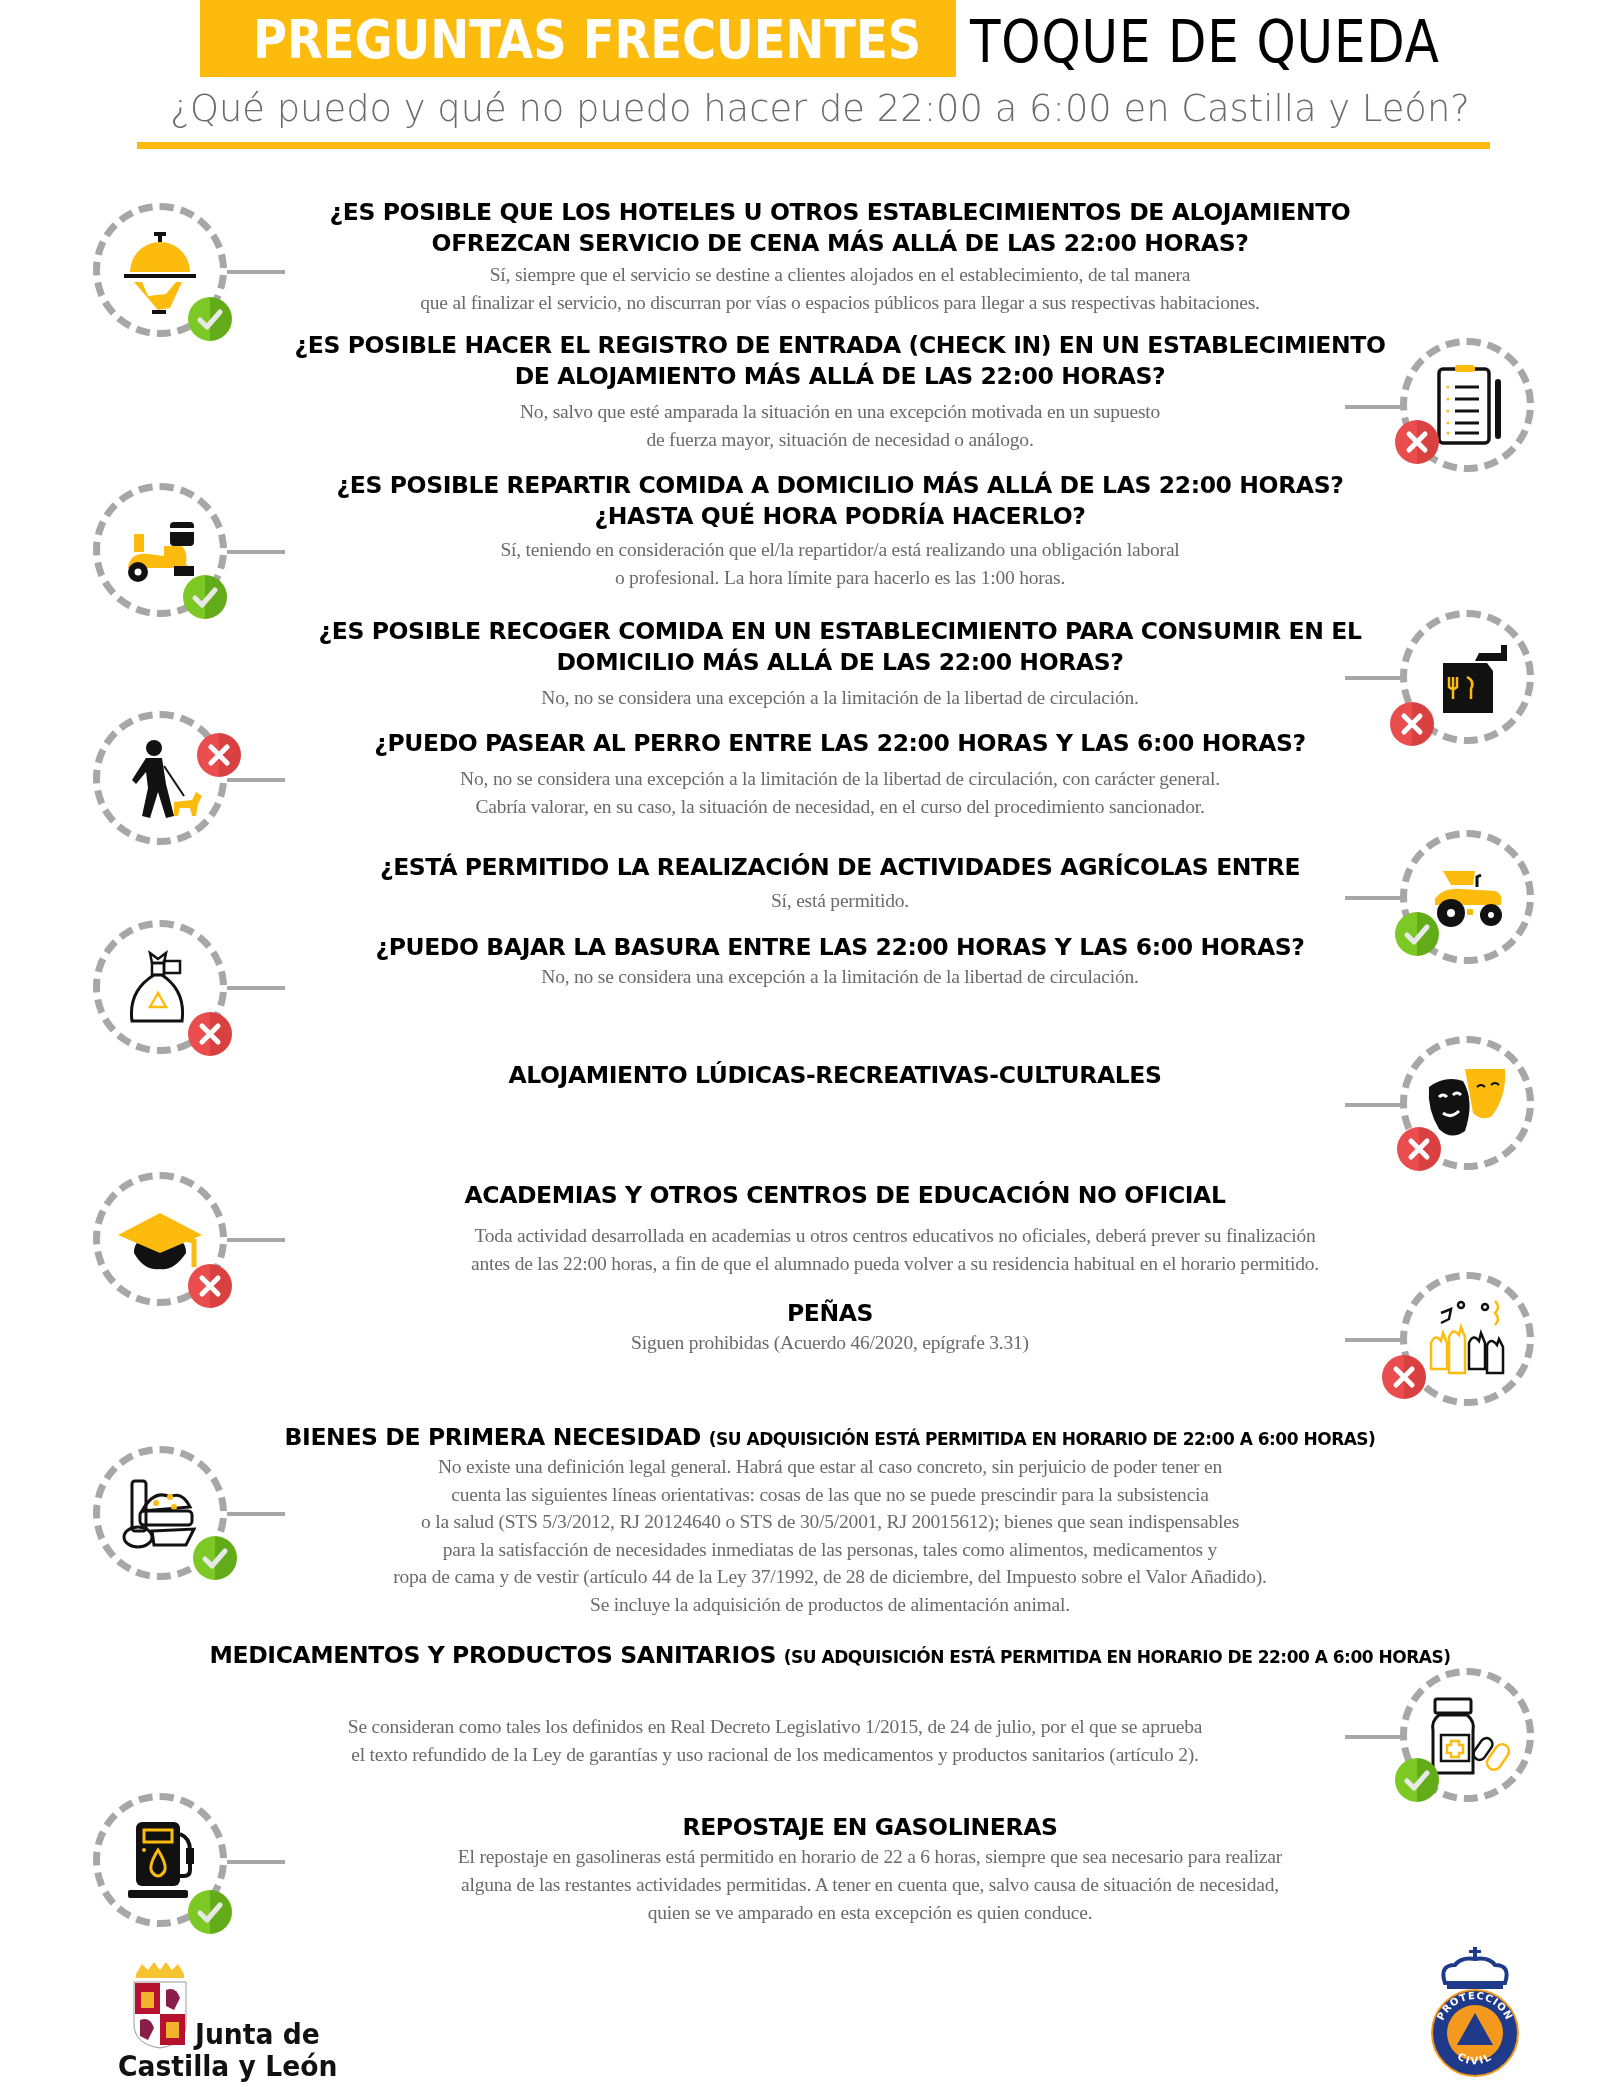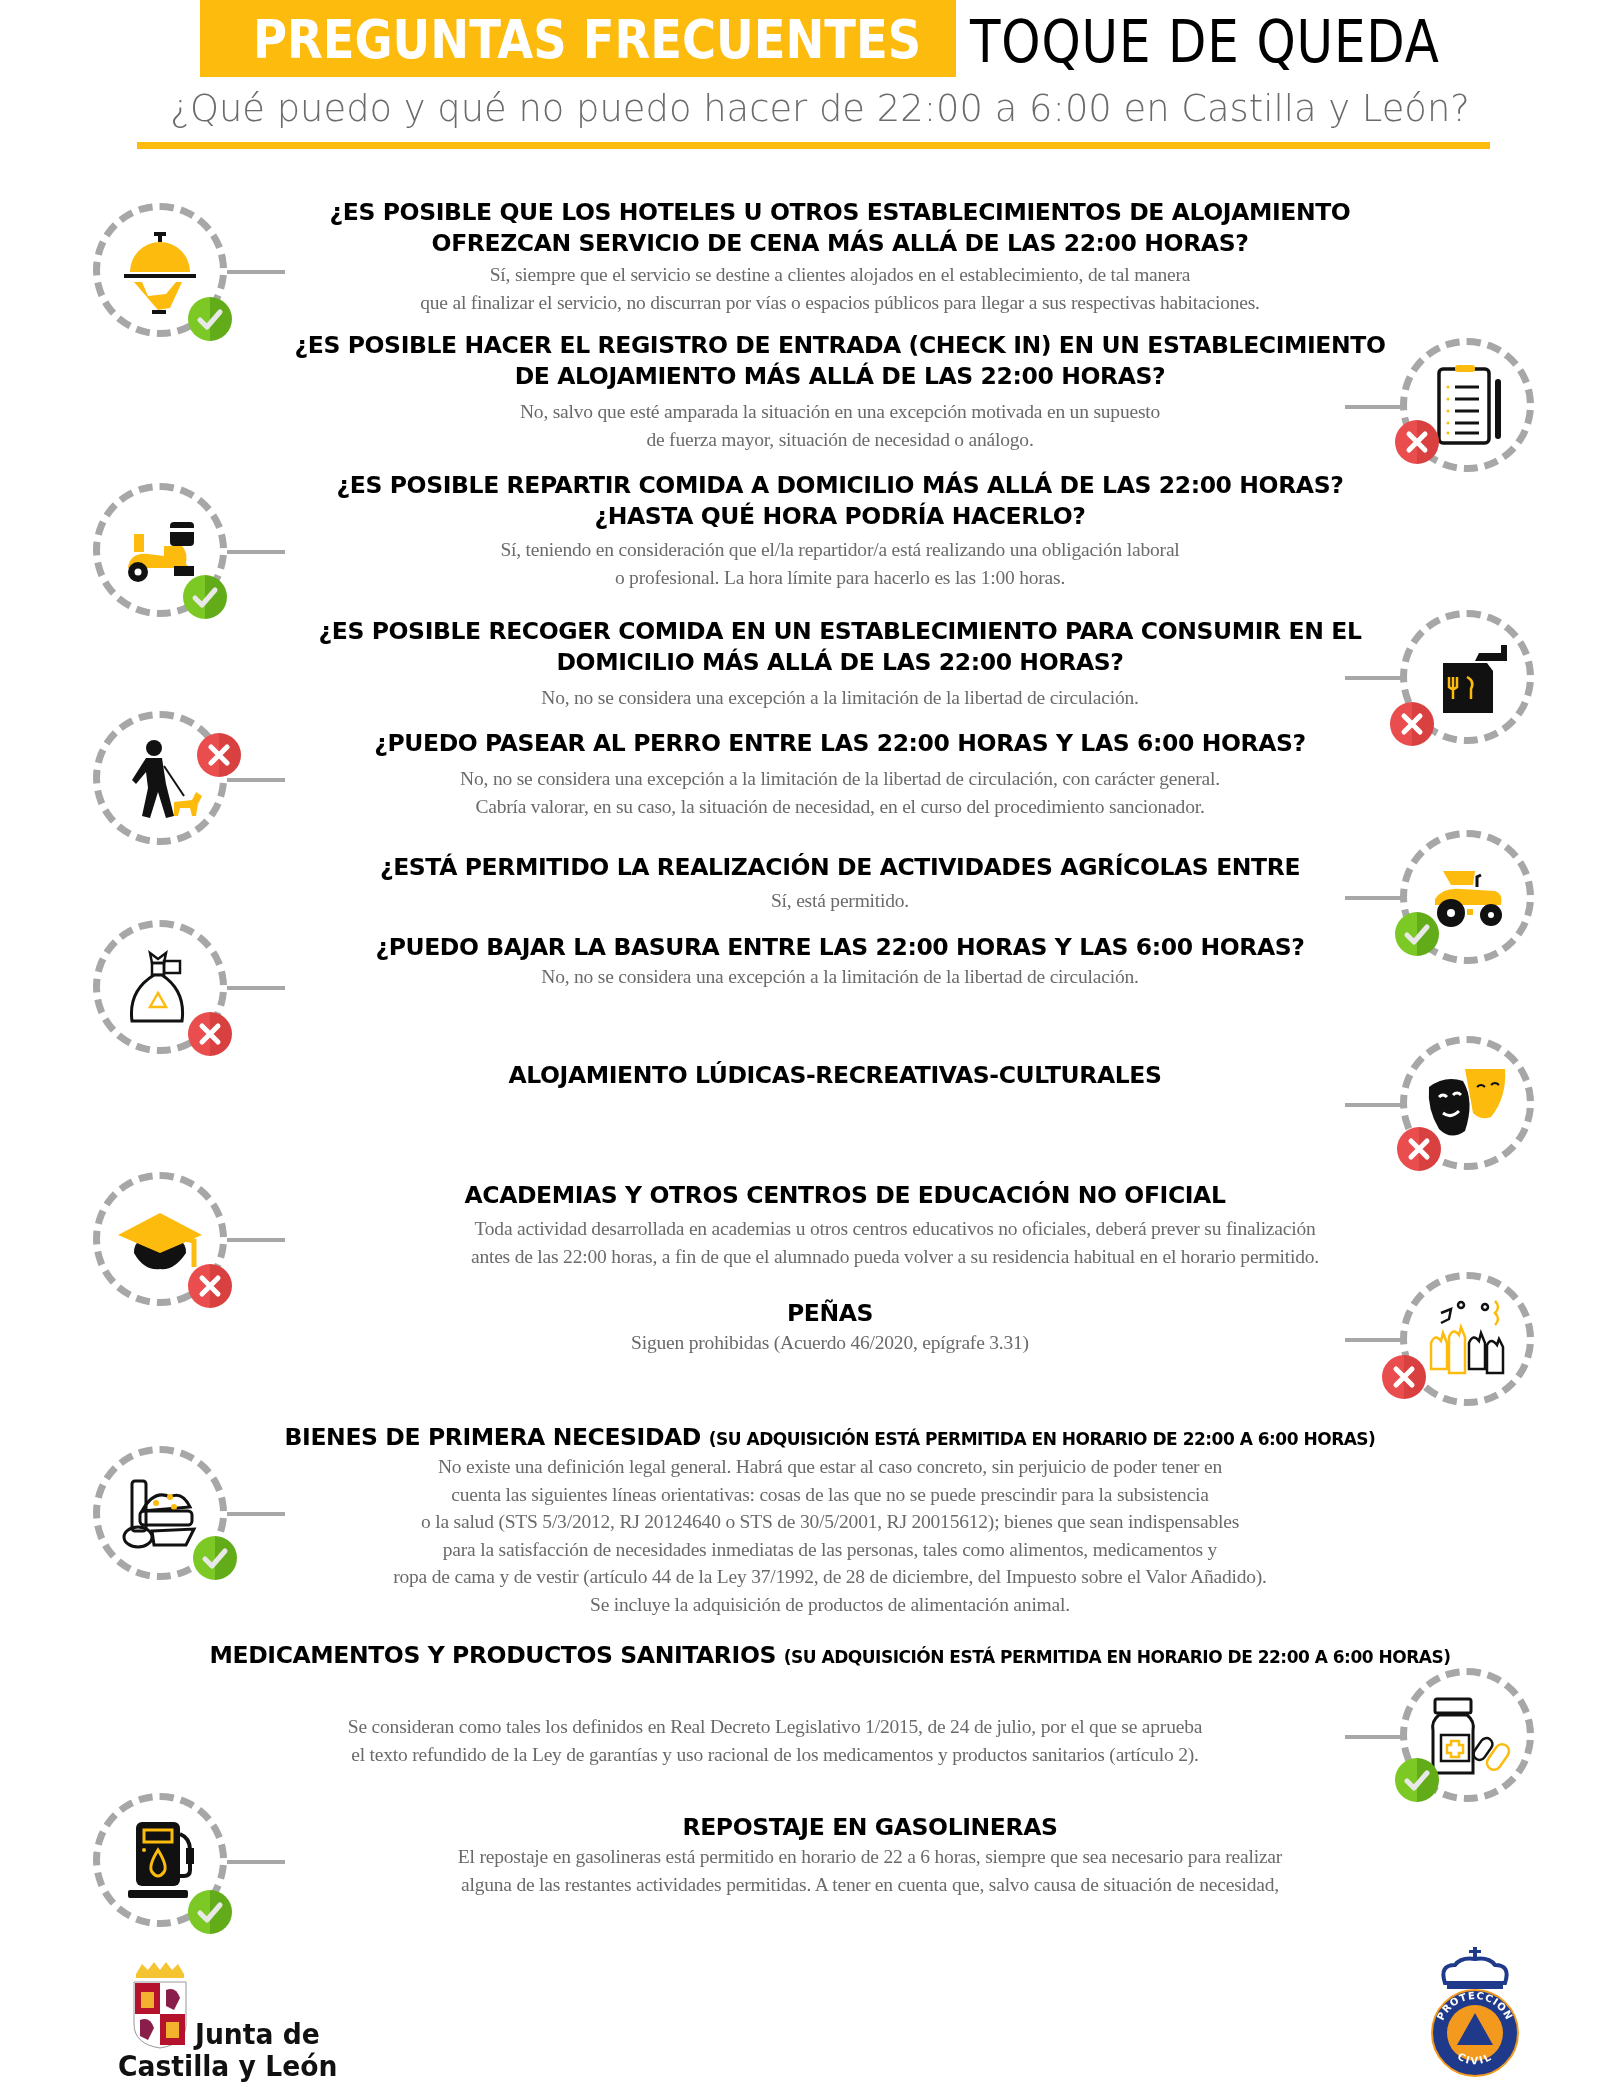--- a/index.html
+++ b/index.html
@@ -118,21 +118,21 @@
 <div class="sec" style="left:280px; top:1060px; width:1110px;">
   <div class="q">
       <div>ALOJAMIENTO LÚDICAS-RECREATIVAS-CULTURALES</div>
     </div>
 </div>
 
 <div class="sec" style="left:280px; top:1180px; width:1230px;">
   <div class="q" style="margin-left:-100px">
       <div>ACADEMIAS Y OTROS CENTROS DE EDUCACIÓN NO OFICIAL</div>
     </div>
-  <div class="a" style="margin-top:4px">
+  <div class="a" style="margin-top:11px">
       <div>Toda actividad desarrollada en academias u otros centros educativos no oficiales, deberá prever su finalización</div>
       <div>antes de las 22:00 horas, a fin de que el alumnado pueda volver a su residencia habitual en el horario permitido.</div>
     </div>
 </div>
 
 <div class="sec" style="left:280px; top:1298px; width:1100px;">
   <div class="q">
       <div>PEÑAS</div>
     </div>
   <div class="a" style="margin-top:0">
@@ -160,20 +160,21 @@
     </div>
 </div>
 
 <div class="sec" style="left:260px; top:1812px; width:1220px;">
   <div class="q">
       <div>REPOSTAJE EN GASOLINERAS</div>
     </div>
   <div class="a" style="margin-top:0">
       <div>El repostaje en gasolineras está permitido en horario de 22 a 6 horas, siempre que sea necesario para realizar</div>
       <div>alguna de las restantes actividades permitidas. A tener en cuenta que, salvo causa de situación de necesidad,</div>
+      <div>quien se ve amparado en esta excepción es quien conduce.</div>
     </div>
 </div>
 
 <div class="conn" style="left:227px; top:270px; width:58px;"></div>
 <div class="ic" style="left:93px; top:203px;">
   <svg class="art" viewBox="0 0 92 92">
     <rect x="40" y="8" width="12" height="4" fill="#111"></rect>
       <rect x="44" y="10" width="4" height="8" fill="#111"></rect>
     <path d="M16 48 A30 30 0 0 1 76 48 Z" fill="#fdbb0e"></path>
     <rect x="10" y="50" width="72" height="4" fill="#111"></rect>

